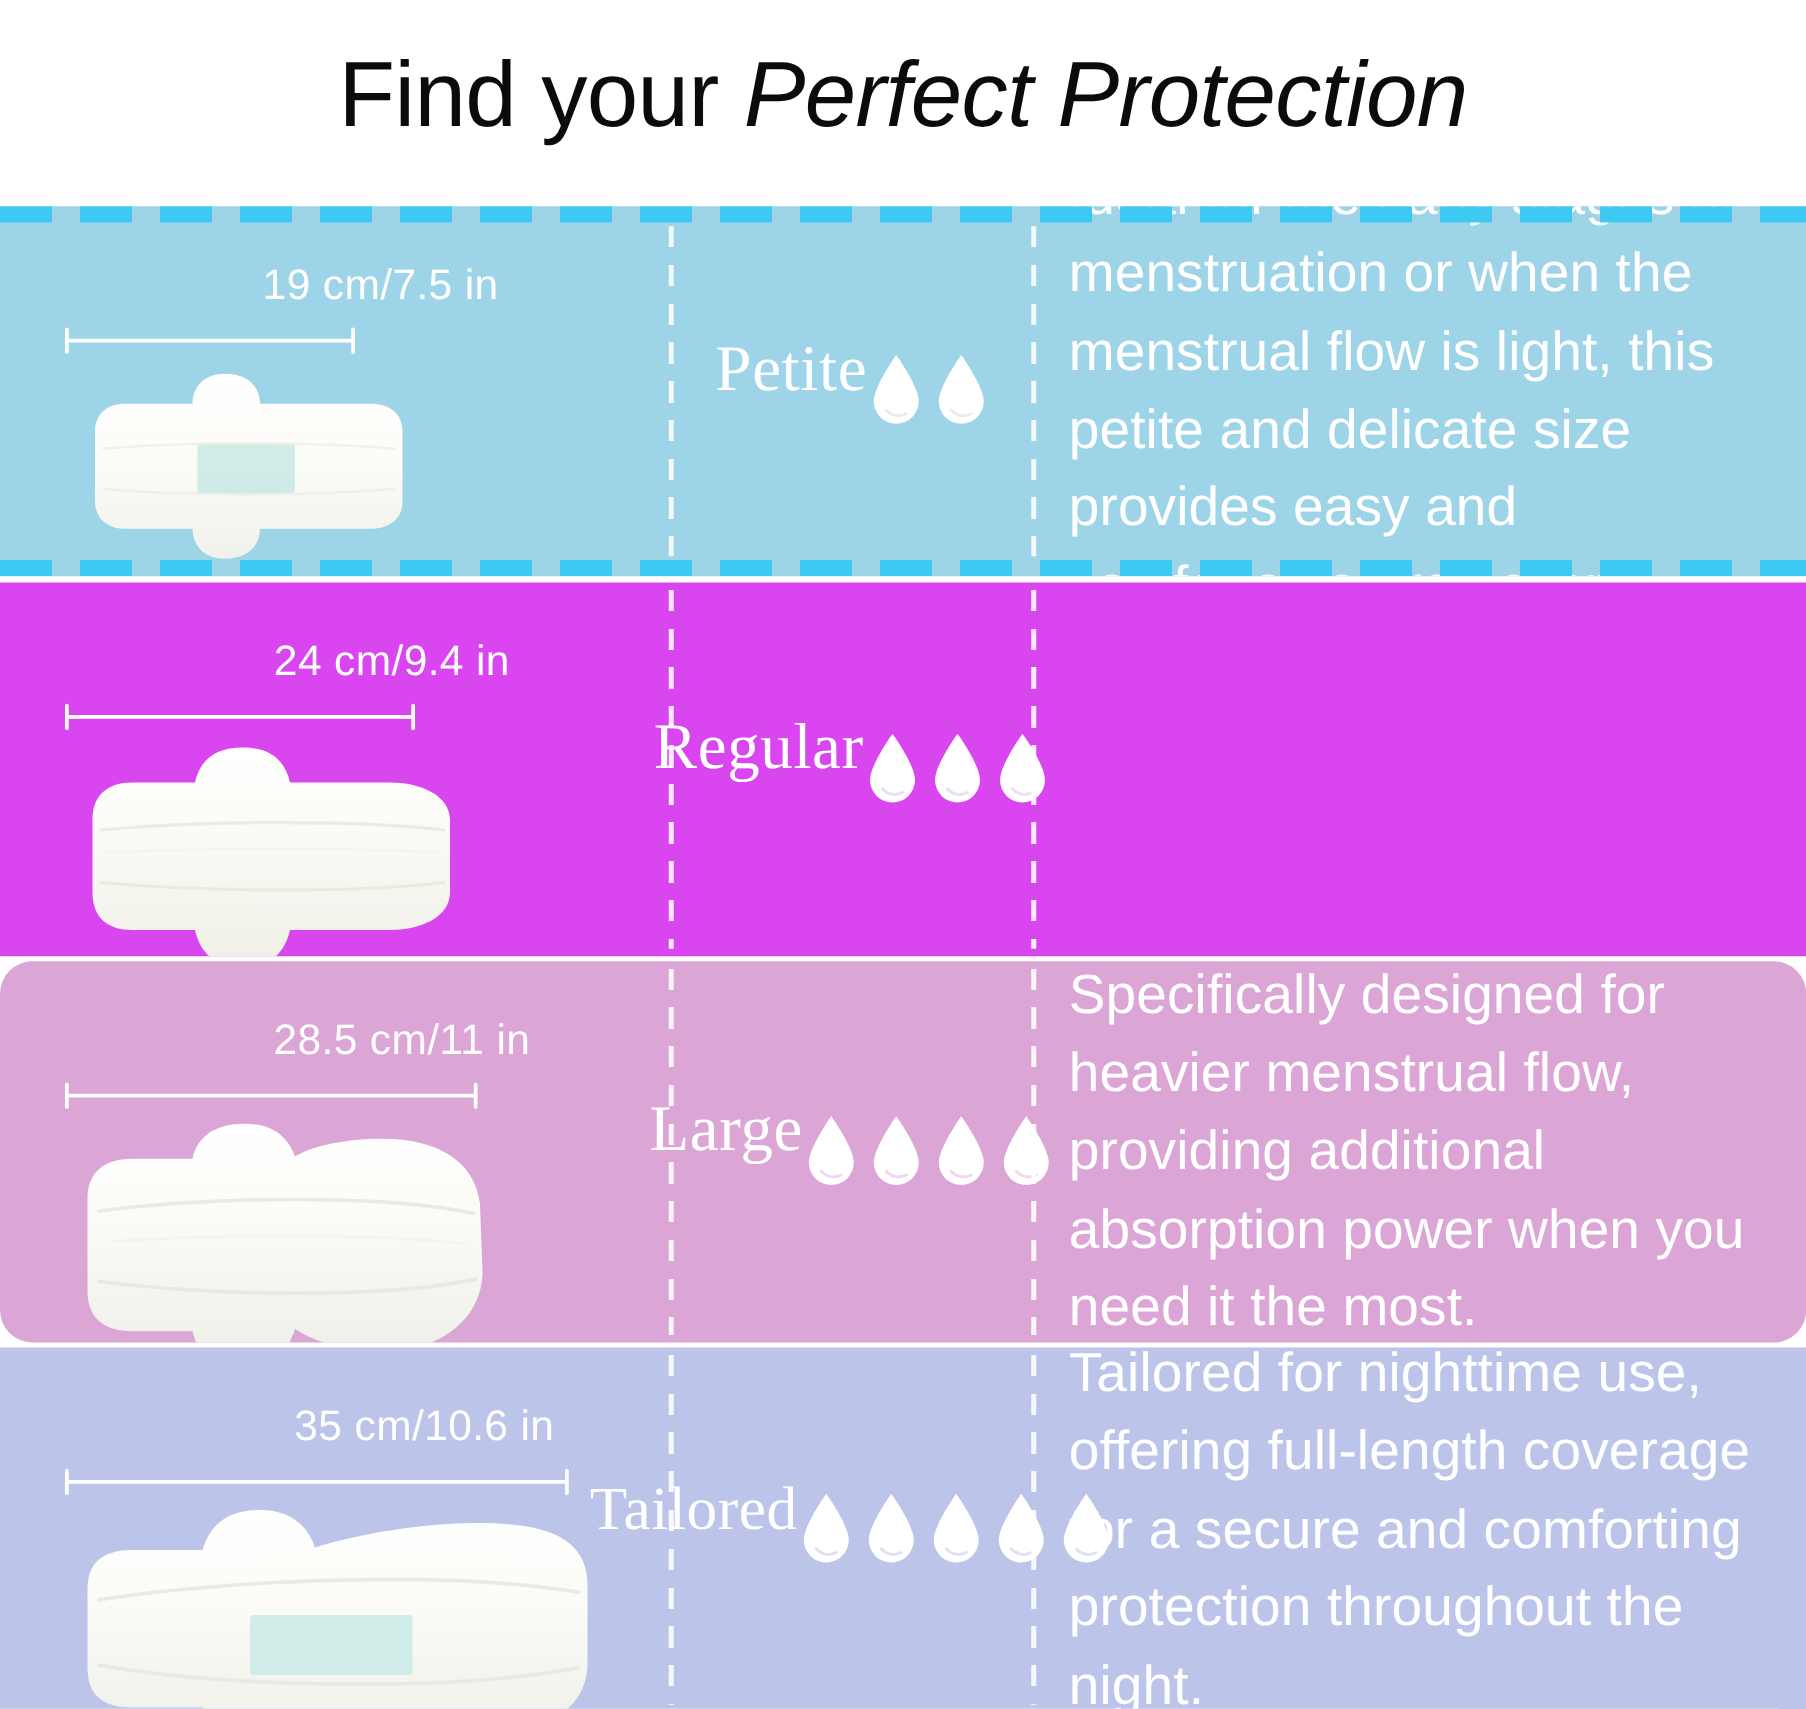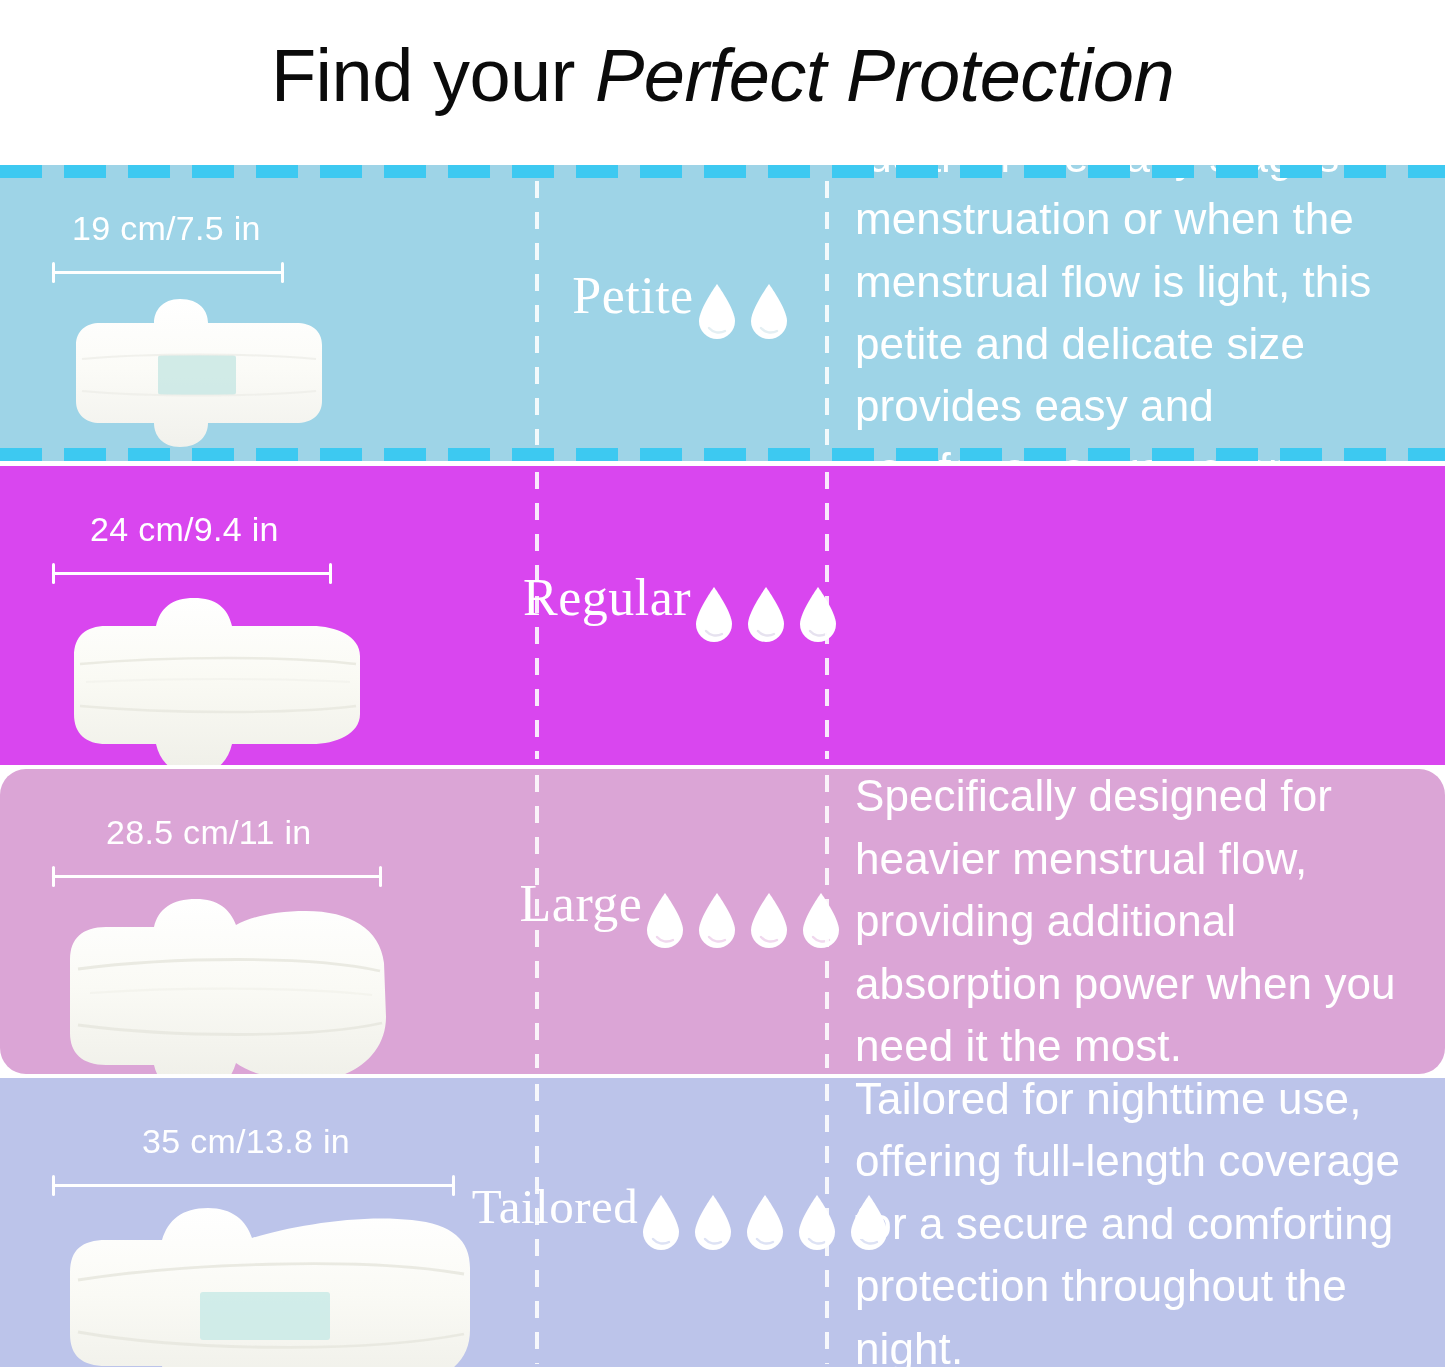--- a/index.html
+++ b/index.html
@@ -61,20 +61,21 @@
   .row-petite::before { top:0; }
   .row-petite::after  { bottom:0; }
 
   
   .col-visual {
     position:relative;
     width:537px;
     flex:0 0 537px;
     padding-left:52px;
     padding-top:46px;
+    text-align:center;
   }
   .col-name {
     position:relative;
     width:290px;
     flex:0 0 290px;
     display:flex;
     flex-direction:row;
     align-items:center;
     justify-content:center;
   }
@@ -363,21 +364,21 @@
     <div class="col-desc">
       <p class="desc">Specifically designed for heavier menstrual flow, providing additional absorption power when you need it the most.</p>
     </div>
   </div>
 
   <div class="size-row row-overnight">
     <div class="vdiv vdiv-a"></div>
     <div class="vdiv vdiv-b"></div>
 
     <div class="col-visual">
-      <div class="dim-label indent-4">35 cm/13.8 in</div>
+      <div class="dim-label indent-4">35 cm/10.6 in</div>
       <div class="ruler" style="width:403px;">
         <div class="bar" style="width:403px;"></div>
         <div class="cap left"></div>
         <div class="cap" style="left:400px;"></div>
       </div>
       <div class="pad-wrap" style="margin-left:8px;">
         <svg class="pad-svg" width="415" height="200" viewBox="0 0 415 200">
           <defs>
             <linearGradient id="padg4" x1="0" y1="0" x2="0" y2="1">
               <stop offset="0%" stop-color="#ffffff"></stop>

